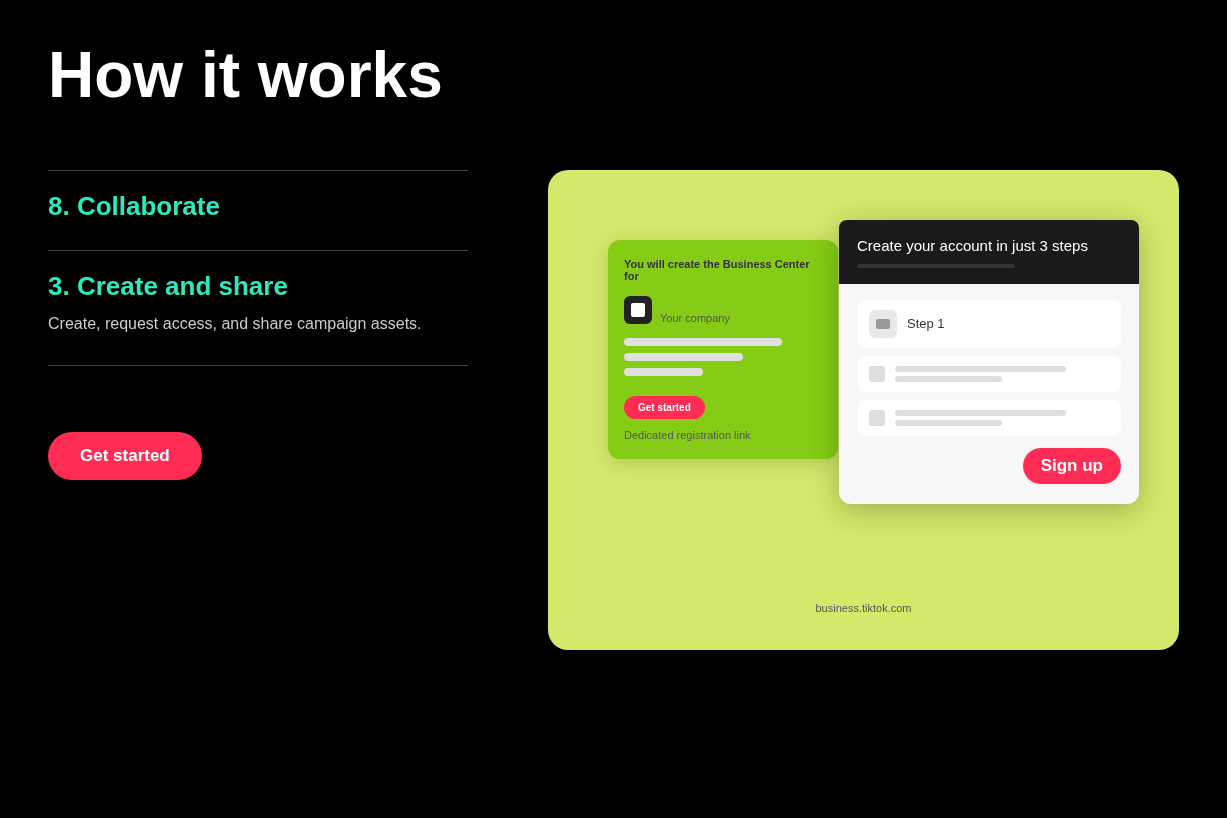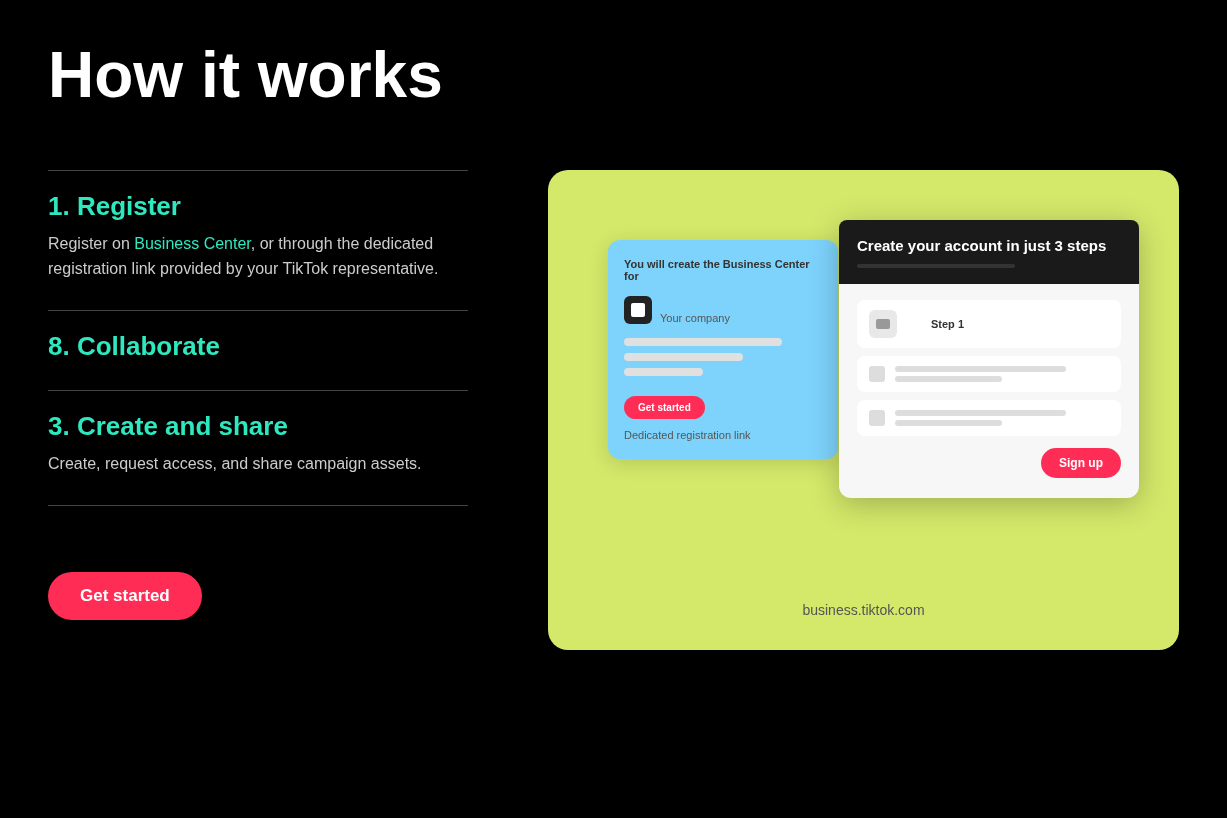--- a/index.html
+++ b/index.html
@@ -86,21 +86,21 @@
       width: 100%;
       height: 380px;
     }
 
     
     .card-back {
       position: absolute;
       left: 20px;
       top: 30px;
       width: 230px;
-      background: #7dd3fc;
+      background: #84cc16;
       border-radius: 12px;
       padding: 18px 16px;
       box-shadow: 0 4px 20px rgba(0,0,0,0.15);
       z-index: 1;
     }
 
     .card-back-label {
       font-size: 11px;
       color: #333;
       font-weight: 600;
@@ -185,21 +185,21 @@
 
     .card-front-header {
       background: #1a1a1a;
       border-radius: 8px 8px 0 0;
       margin: -20px -18px 16px -18px;
       padding: 16px 18px;
     }
 
     .card-front-title {
       font-size: 15px;
-      font-weight: 700;
+      font-weight: 400;
       color: #fff;
       line-height: 1.3;
     }
 
     .step-bar {
       height: 4px;
       background: #333;
       border-radius: 2px;
       width: 60%;
       margin-top: 8px;
@@ -227,24 +227,23 @@
     }
 
     .step-icon-inner {
       width: 14px;
       height: 10px;
       background: #999;
       border-radius: 2px;
     }
 
     .step-label-text {
-      font-size: 11px;
-      font-weight: 700;
+      font-size: 13px;
+      font-weight: 400;
       color: #333;
-      margin-left: 24px;
     }
 
     .field-row {
       display: flex;
       align-items: center;
       gap: 10px;
       background: #fff;
       border-radius: 8px;
       padding: 10px 12px;
       margin-bottom: 8px;
@@ -270,52 +269,46 @@
       background: #ddd;
       border-radius: 3px;
     }
 
     .field-line.long { width: 80%; }
     .field-line.short2 { width: 50%; }
 
     .sign-up-mini {
       background: #ff2d55;
       color: #fff;
-      font-size: 12px;
+      font-size: 17px;
       font-weight: 700;
       padding: 8px 18px;
       border-radius: 20px;
       display: inline-block;
       float: right;
       margin-top: 4px;
     }
 
     .url-label {
-      font-size: 14px;
+      font-size: 11px;
       color: #555;
       text-align: center;
       margin-top: 12px;
     }
   </style>
 </head>
 <body>
 
 <h1 class="page-title">How it works</h1>
 
 <div class="content-wrapper">
 
   <div class="left-panel">
 
     
-    <div class="step-item">
-      <div class="step-number-title">1. Register</div>
-      <p class="step-description">
-        Register on <a href="#">Business Center</a>, or through the dedicated registration link provided by your TikTok representative.
-      </p>
-    </div>
 
     
     <div class="step-item">
       <div class="step-number-title">8. Collaborate</div>
     </div>
 
     
     <div class="step-item">
       <div class="step-number-title">3. Create and share</div>
       <p class="step-description">Create, request access, and share campaign assets.</p>

